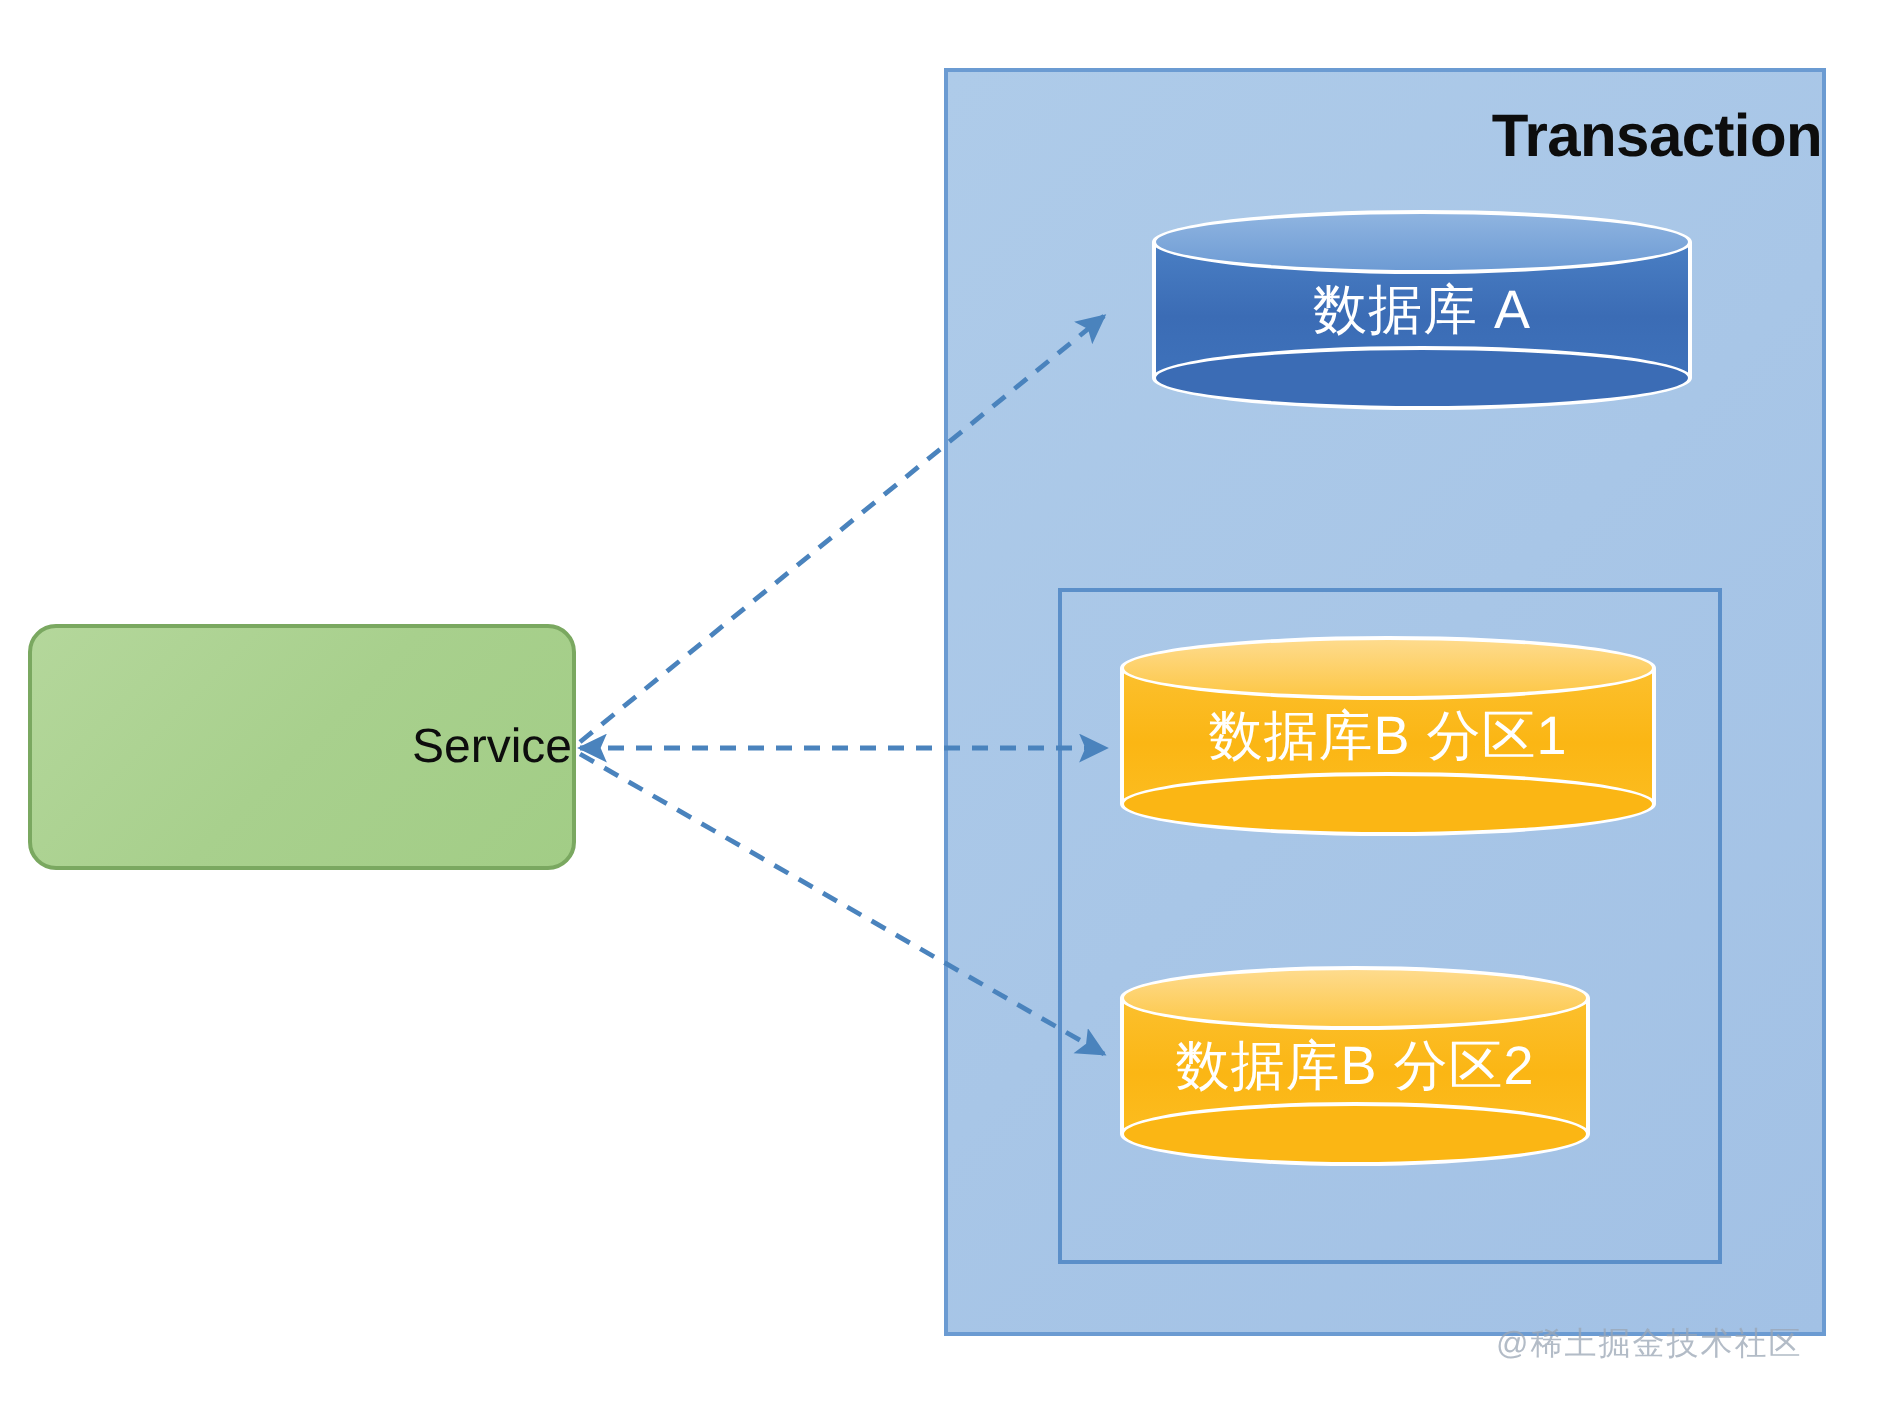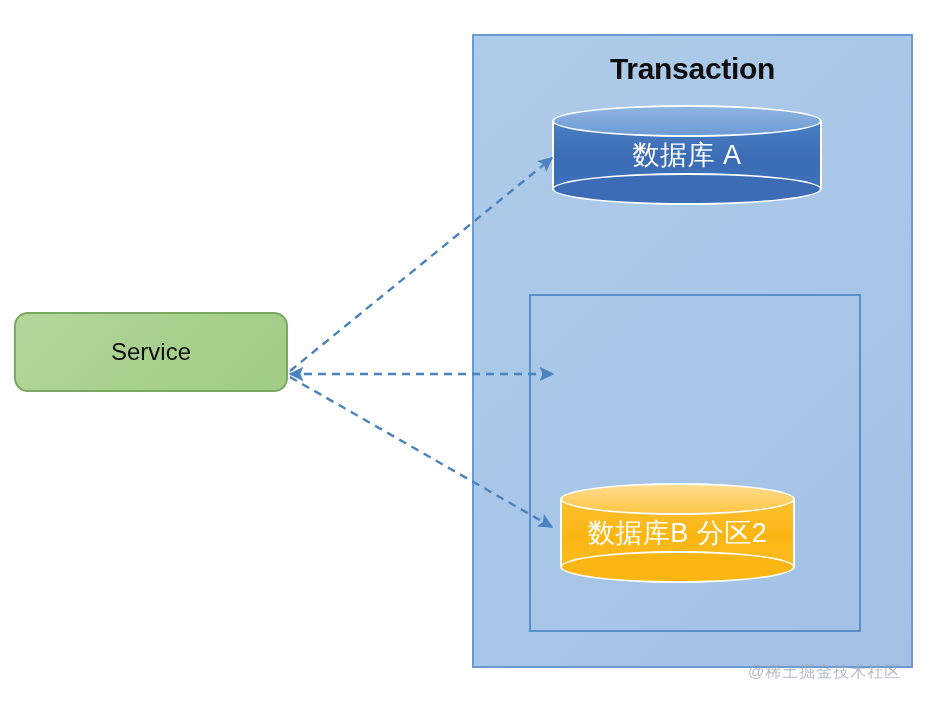--- a/index.html
+++ b/index.html
@@ -28,21 +28,21 @@
     background: linear-gradient(135deg, #aecbe9 0%, #a8c6e7 50%, #a2c1e5 100%);
     border: 2px solid #6b9bd2;
     box-sizing: border-box;
   }
 
   .panel-title {
     position: absolute;
     left: 0;
     top: 16px;
     width: 100%;
-    text-align: center;
+    text-align: right;
     font-size: 30px;
     font-weight: bold;
     color: #0d0d0d;
     letter-spacing: -0.3px;
   }
 
   
   .inner-rect {
     position: absolute;
     left: 55px;
@@ -114,28 +114,28 @@
   .cyl-yellow .body   { background: linear-gradient(180deg, #fcc02e 0%, #fbb614 55%, #fcbc1f 100%); }
   .cyl-yellow .top    { background: linear-gradient(180deg, #fedb8d 0%, #fdc746 100%); }
   .cyl-yellow .bottom { background: #fbb614; }
 
   
   .service-box {
     position: absolute;
     left: 14px;
     top: 312px;
     width: 274px;
-    height: 80px;
+    height: 123px;
     border-radius: 14px;
     background: linear-gradient(135deg, #b4d79b 0%, #a8d08d 50%, #a2cd86 100%);
     border: 2px solid #7aa860;
     box-sizing: border-box;
     display: flex;
     align-items: center;
-    justify-content: center;
+    justify-content: flex-end;
     font-size: 24px;
     color: #0d0d0d;
   }
 
   
   #arrows {
     position: absolute;
     left: 0;
     top: 0;
     width: 941px;
@@ -158,27 +158,33 @@
 </head>
 <body>
 
 <div id="canvas">
 
   <div class="outer-panel">
     <div class="panel-title">Transaction</div>
     <div class="inner-rect"></div>
   </div>
 
-  <div class="cyl cyl-blue" style="left:552px; top:105px; width:270px; height:100px;">
+  <div class="cyl cyl-blue" style="left:576px; top:105px; width:270px; height:100px;">
     <div class="body"></div>
     <div class="bottom"></div>
     <div class="top"></div>
     <div class="label">数据库 A</div>
   </div>
 
+  <div class="cyl cyl-yellow" style="left:560px; top:318px; width:268px; height:100px;">
+    <div class="body"></div>
+    <div class="bottom"></div>
+    <div class="top"></div>
+    <div class="label">数据库B 分区1</div>
+  </div>
 
   <div class="cyl cyl-yellow" style="left:560px; top:483px; width:235px; height:100px;">
     <div class="body"></div>
     <div class="bottom"></div>
     <div class="top"></div>
     <div class="label">数据库B 分区2</div>
   </div>
 
   <div class="service-box">
     <span>Service</span>

